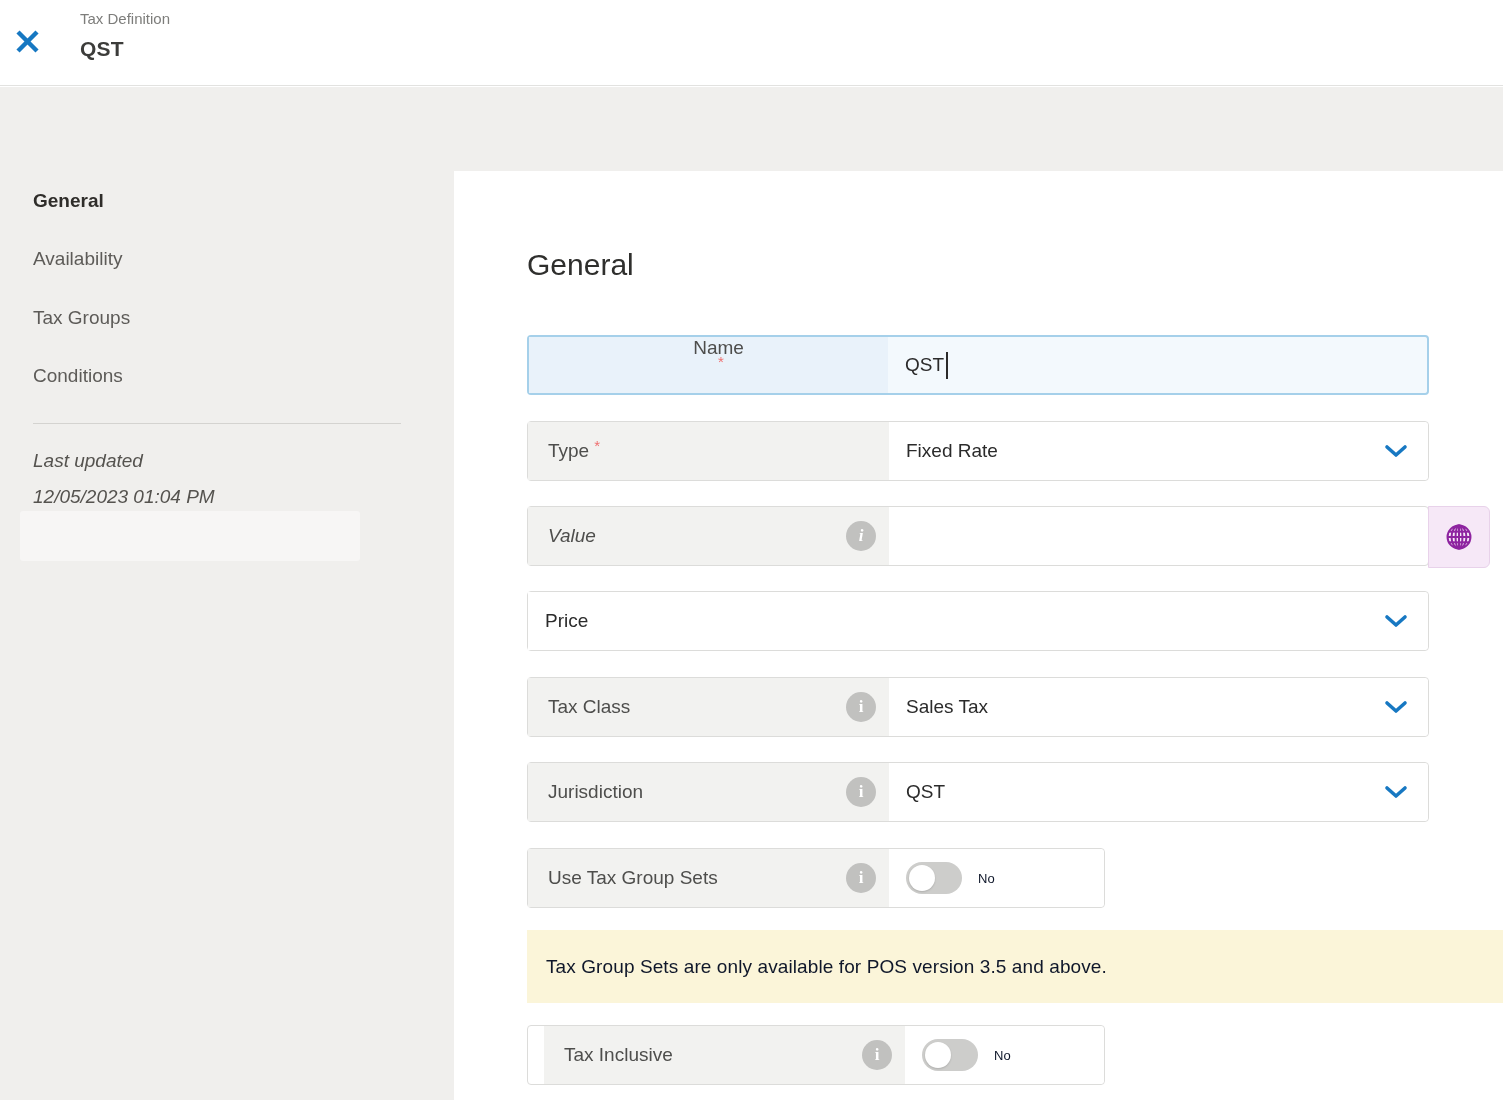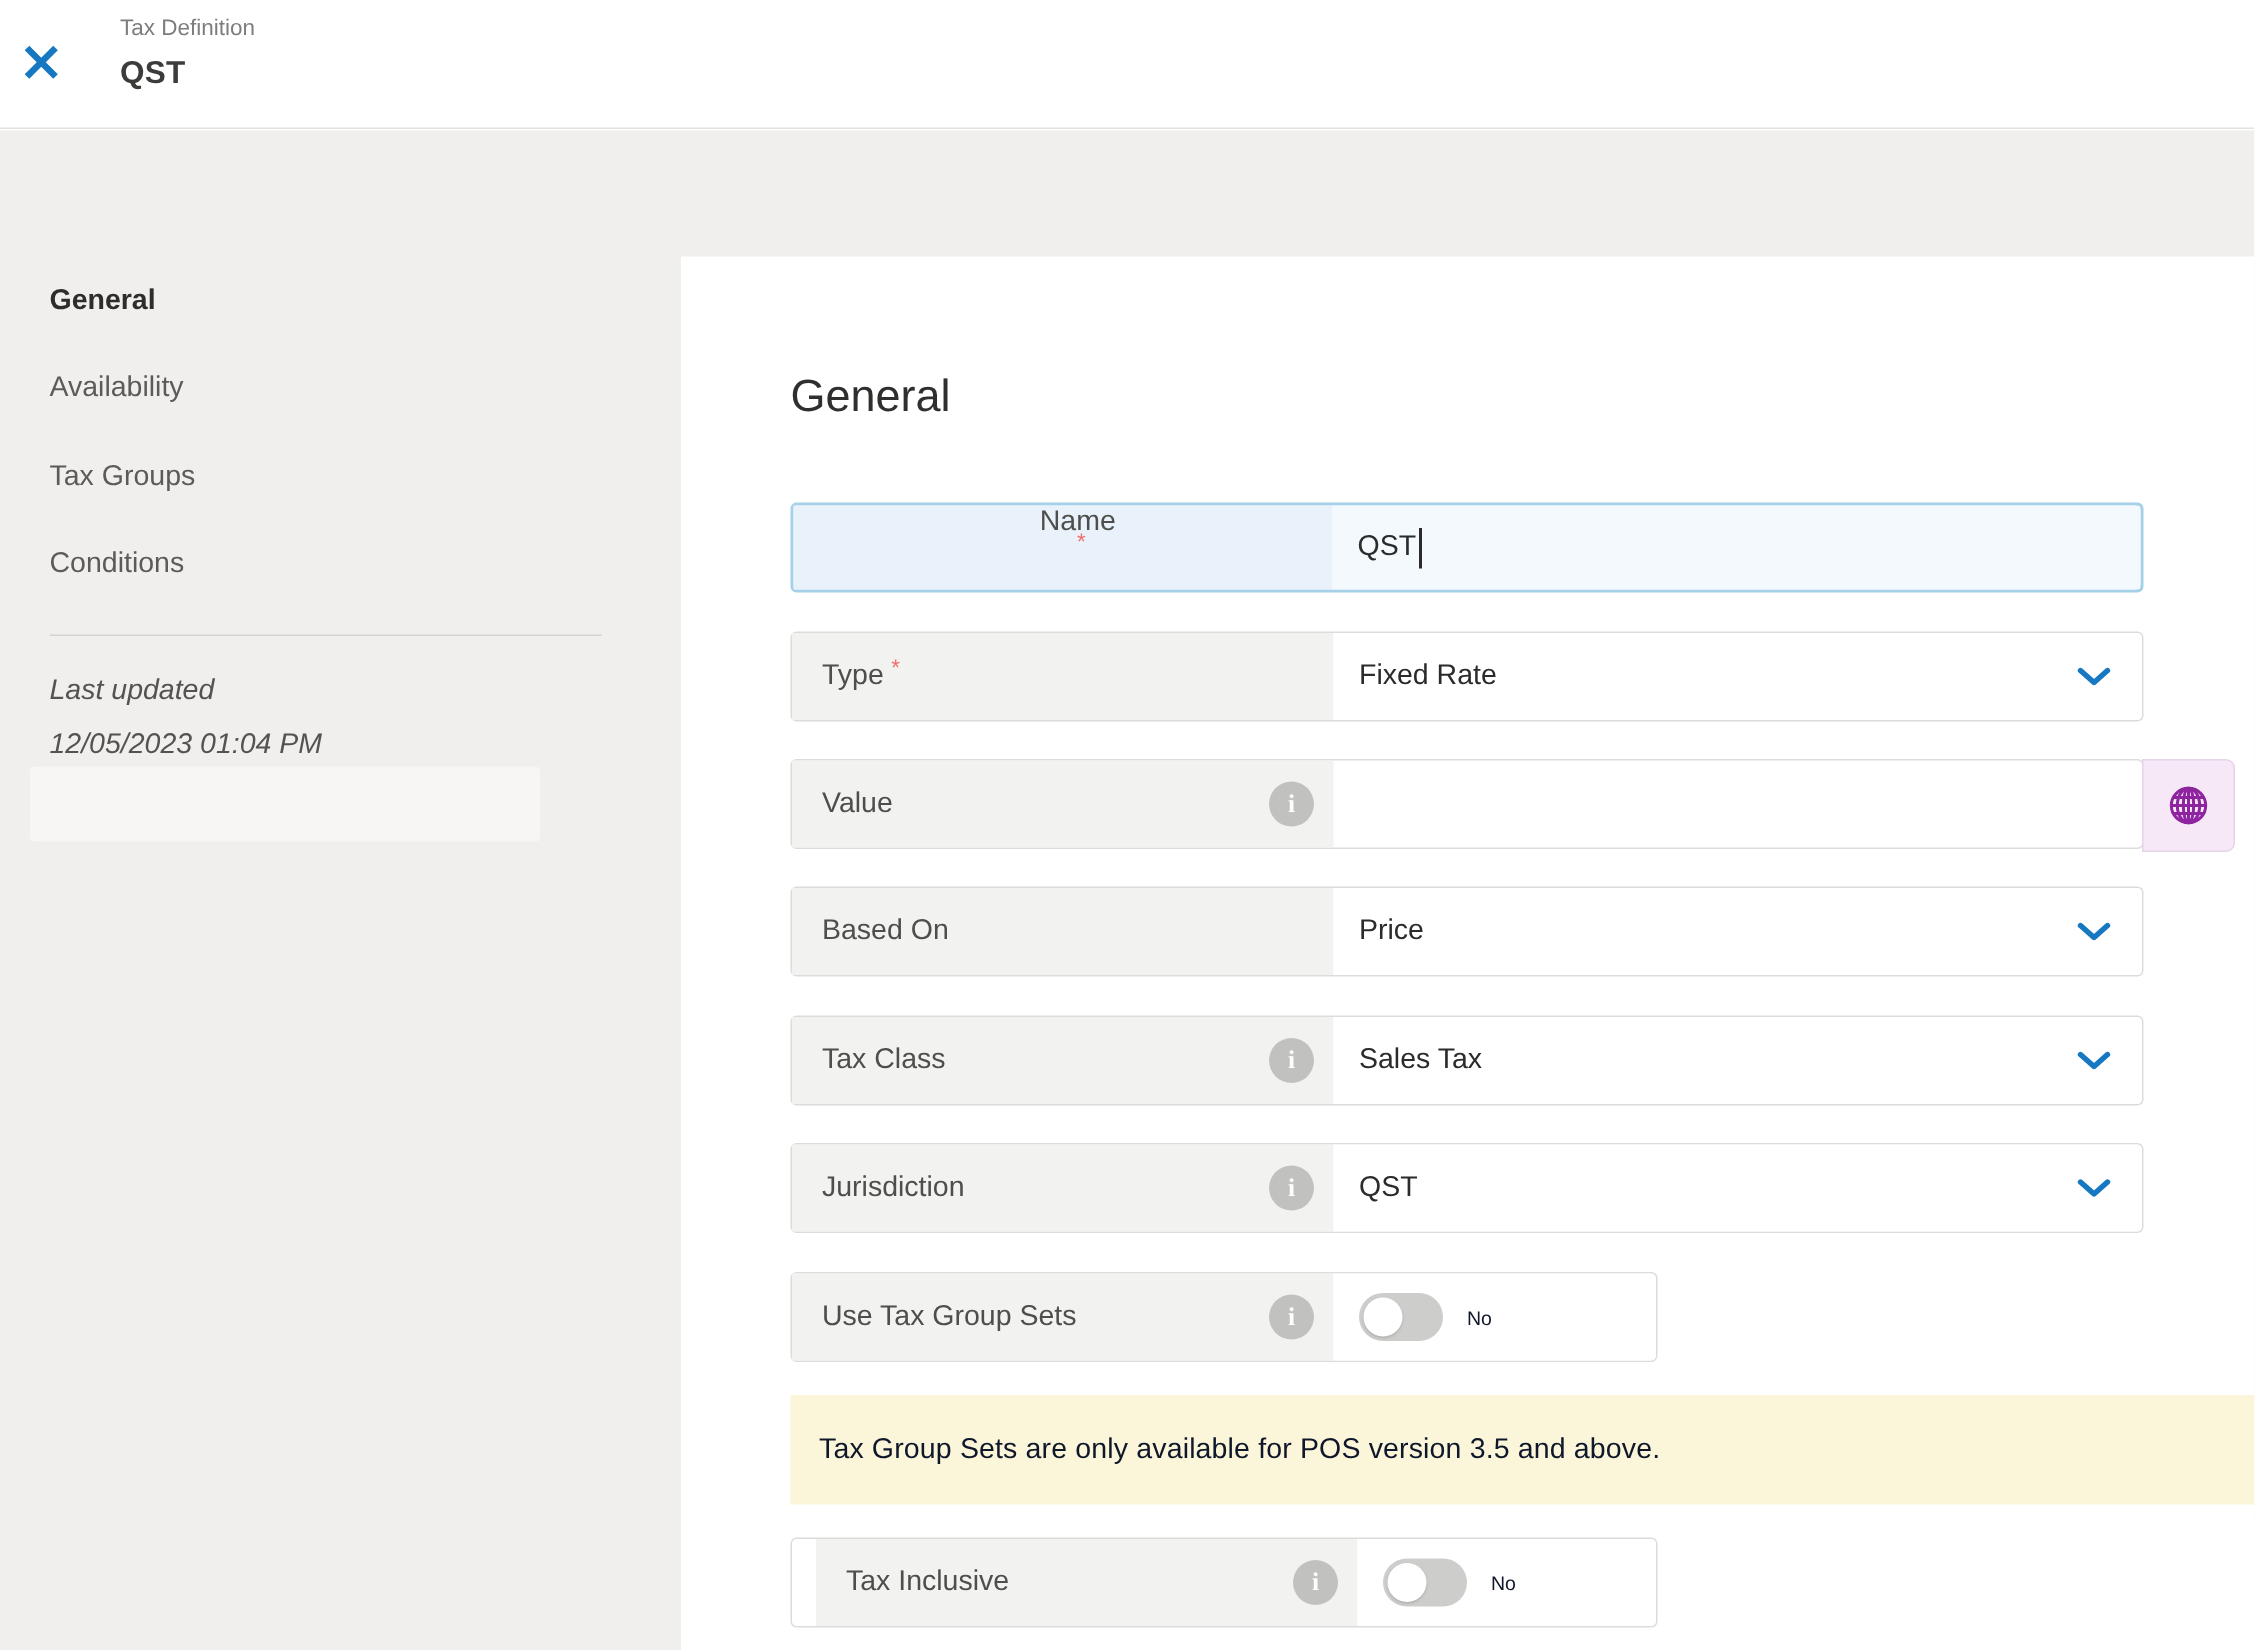--- a/index.html
+++ b/index.html
@@ -71,21 +71,21 @@
 
   
   .row {
     position:absolute; left:73px; width:902px; height:60px;
     border:1px solid #dcdcda; border-radius:4px; background:#fff;
     display:flex; align-items:stretch;
   }
   .row.short { width:578px; }
   .r-name        { top:164px; border:2px solid #a5d0ea; background:#f3f9fd; }
   .r-type        { top:250px; }
-  .r-value       { top:335px; }
+  .r-value       { top:335px;font-style:italic; }
   .r-basedon     { top:420px; }
   .r-taxclass    { top:506px; }
   .r-jurisdiction{ top:591px; }
   .r-taxgroupsets{ top:677px; }
   .r-taxinclusive{ top:854px;padding-left:16px; }
 
   .cell-label {
     position:relative; width:361px; flex:0 0 361px;
     background:#f2f2f0; display:flex; align-items:center;
     padding-left:20px; font-size:19px; color:#4e4e4c;
@@ -209,23 +209,20 @@
               <line x1="3.4" y1="12" x2="20.6" y2="12"></line>
               <line x1="4.3" y1="8" x2="19.7" y2="8"></line>
               <line x1="4.3" y1="16" x2="19.7" y2="16"></line>
               <line x1="12" y1="3.4" x2="12" y2="20.6"></line>
             </svg>
           </span>
         </button>
       </div>
 
       <div class="row r-basedon">
-        <div class="cell-label">
-          <span>Based On</span>
-        </div>
         <div class="cell-value">
           <span>Price</span>
           <span class="chevron">
             <svg width="24" height="14" viewBox="0 0 24 14">
               <polyline points="3,3 12,11 21,3" fill="none" stroke="#1778c2" stroke-width="3.6" stroke-linecap="round" stroke-linejoin="round"></polyline>
             </svg>
           </span>
         </div>
       </div>
 

